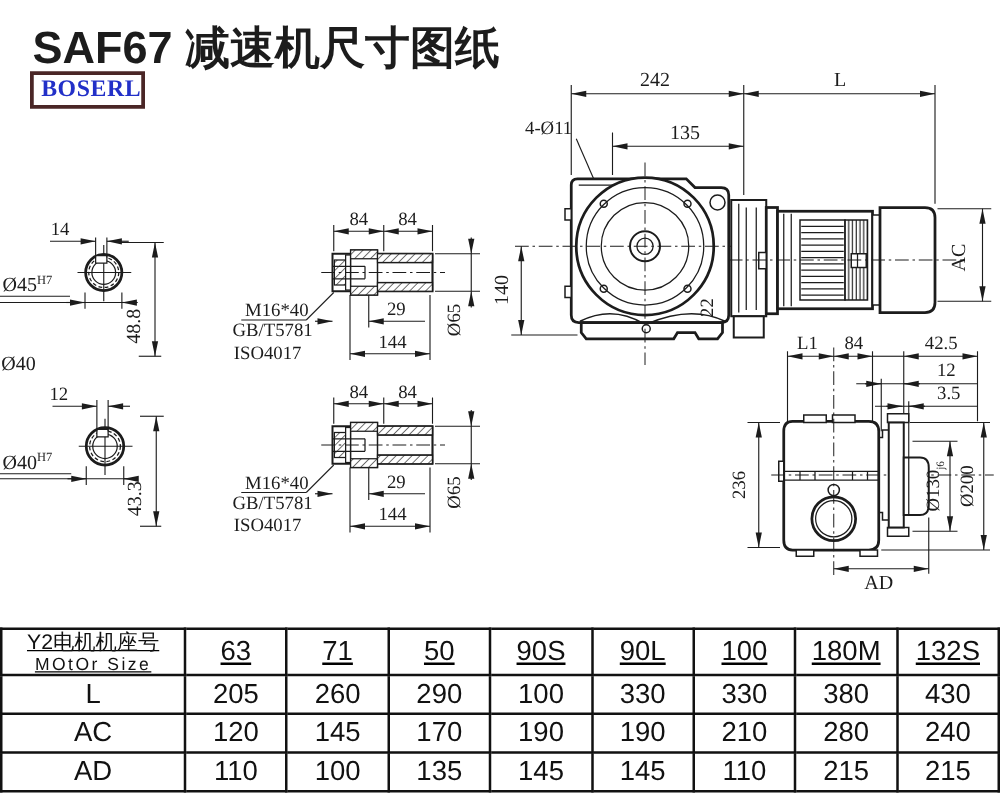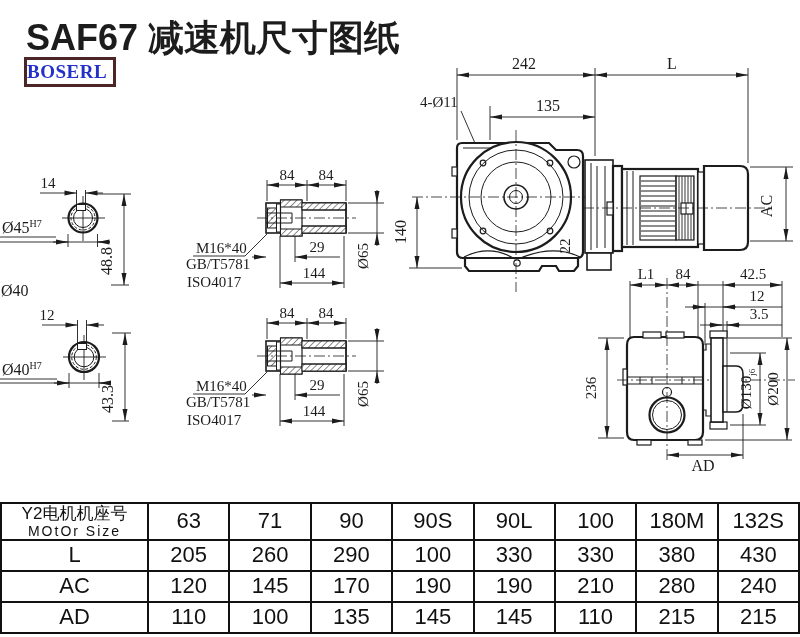--- a/index.html
+++ b/index.html
@@ -1,26 +1,26 @@
 <!DOCTYPE html>
 <html><head>
 <meta charset="utf-8">
 <style>
   html,body{margin:0;padding:0;background:#fff;}
   #page{width:800px;height:637px;position:relative;font-family:"Liberation Serif",serif;}
   svg text{fill:#1c1c1c;}
   .dim{font-family:"Liberation Serif",serif;font-size:16px;}
   .dim15{font-family:"Liberation Serif",serif;font-size:15px;}
   .title-txt{font-family:"Liberation Sans",sans-serif;font-weight:bold;font-size:36px;}
-  .logo-box{position:absolute;left:24px;top:57px;width:92px;height:30px;border:3px solid #4a2626;box-sizing:border-box;display:flex;align-items:center;justify-content:flex-start;}
+  .logo-box{position:absolute;left:24px;top:57px;width:92px;height:30px;border:3px solid #4a2626;box-sizing:border-box;display:flex;align-items:center;justify-content:flex-end;}
   .logo-txt{font-family:"Liberation Serif",serif;font-weight:bold;font-size:19px;color:#2230c8;letter-spacing:0.5px;}
   table.size{border-collapse:collapse;width:800px;table-layout:fixed;position:absolute;left:0;top:502px;}
   table.size td{border:2px solid #111;text-align:center;vertical-align:middle;font-family:"Liberation Sans",sans-serif;font-size:22px;color:#111;padding:0;}
   table.size td.first{width:145px;}
-  tr.hdr{height:28px;}
+  tr.hdr{height:28px;text-decoration:underline;}
   tr.r{height:31px;}
   .hcn{font-size:17px;line-height:1.15;}
   .hen{font-size:14px;letter-spacing:2px;line-height:1.1;}
 </style>
 </head>
 <body>
 
 <div id="page">
   <svg width="800" height="508" viewBox="0 0 800 508">
     <defs>
@@ -331,21 +331,21 @@
 
   <table class="size">
     <tbody id="tbody">
         <tr class="hdr">
           <td class="first">
             <div class="hcn">Y2电机机座号</div>
             <div class="hen">MOtOr Size</div>
           </td>
           <td>63</td>
           <td>71</td>
-          <td>90</td>
+          <td>50</td>
           <td>90S</td>
           <td>90L</td>
           <td>100</td>
           <td>180M</td>
           <td>132S</td>
         </tr>
         <tr class="r">
           <td class="first">L</td>
           <td>205</td>
           <td>260</td>

